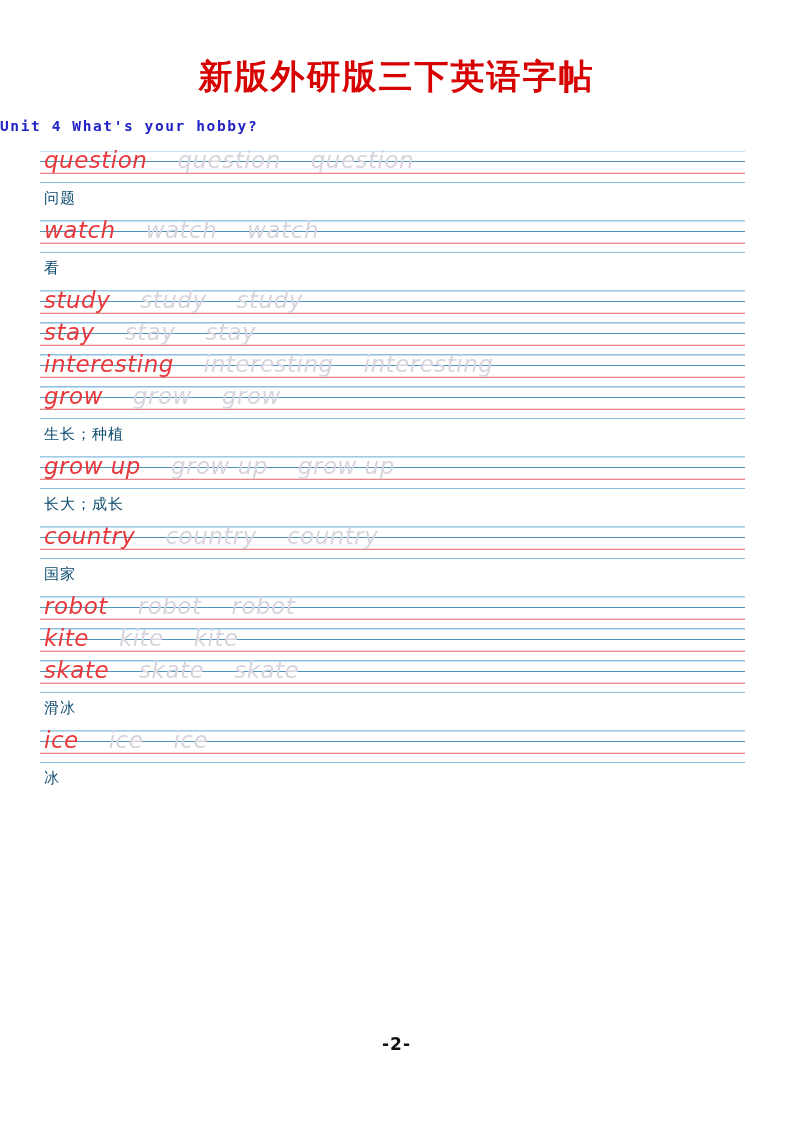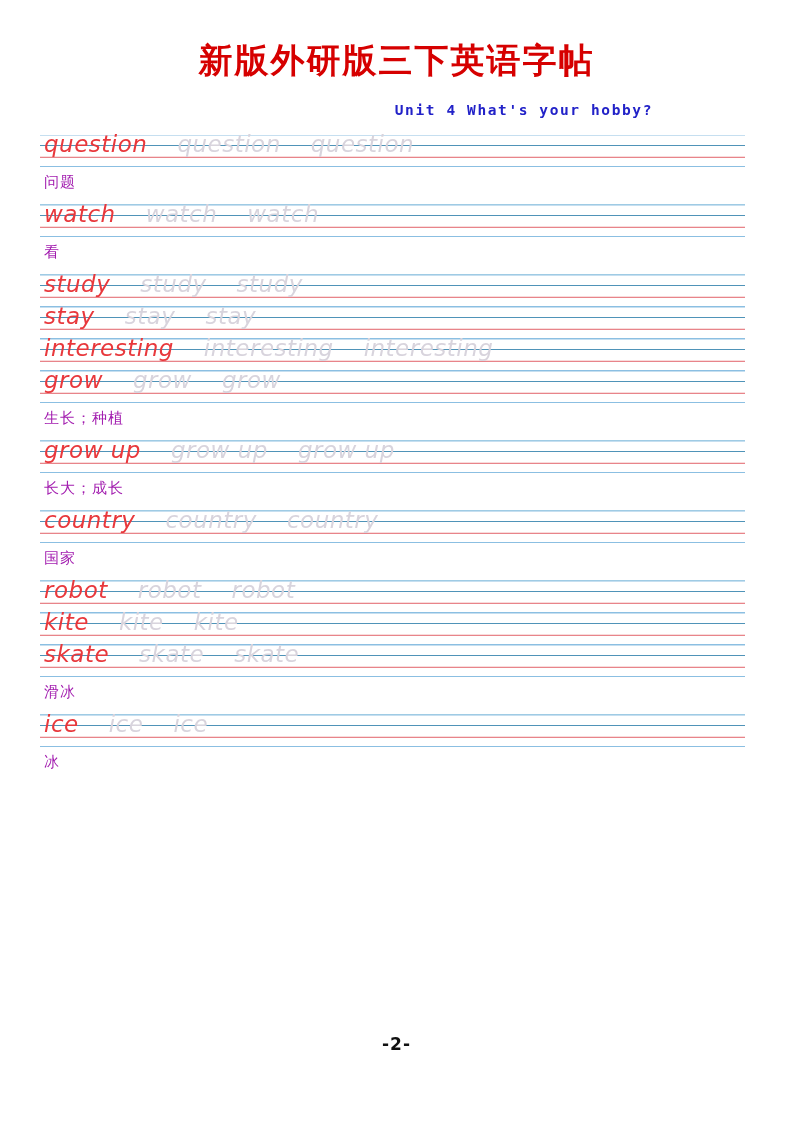--- a/index.html
+++ b/index.html
@@ -10,37 +10,37 @@
     width: 793px;
     height: 1122px;
     background: #ffffff;
     font-family: "Liberation Sans", sans-serif;
     position: relative;
     overflow: hidden;
   }
 
   
   .page-header {
-    padding-top: 42px;
+    padding-top: 58px;
     text-align: center;
   }
   .doc-title {
     color: #d60000;
     font-family: "DejaVu Serif", "Liberation Serif", serif;
     font-size: 34px;
     font-weight: bold;
     letter-spacing: 2px;
     line-height: 1.1;
     margin: 0;
     white-space: nowrap;
   }
   .unit-line {
     margin-top: 22px;
     padding-right: 140px;
-    text-align: right;
+    text-align: left;
   }
   .unit-title {
     color: #2222c8;
     font-family: "DejaVu Sans Mono", "Liberation Mono", monospace;
     font-size: 14.5px;
     font-weight: bold;
     letter-spacing: 1.6px;
     white-space: nowrap;
   }
 
@@ -102,21 +102,21 @@
     position: relative;
     height: 38px;
     width: 100%;
   }
   .trans-text {
     position: absolute;
     left: 4px;
     top: 6px;
     font-family: "DejaVu Serif", "Liberation Serif", serif;
     font-size: 15px;
-    color: #a21caf;
+    color: #0c4a6e;
     letter-spacing: 1px;
     white-space: nowrap;
   }
   .trans-close {
     position: absolute;
     left: 0;
     right: 0;
     top: 37px;
     height: 1px;
     background: #9fcbe4;

